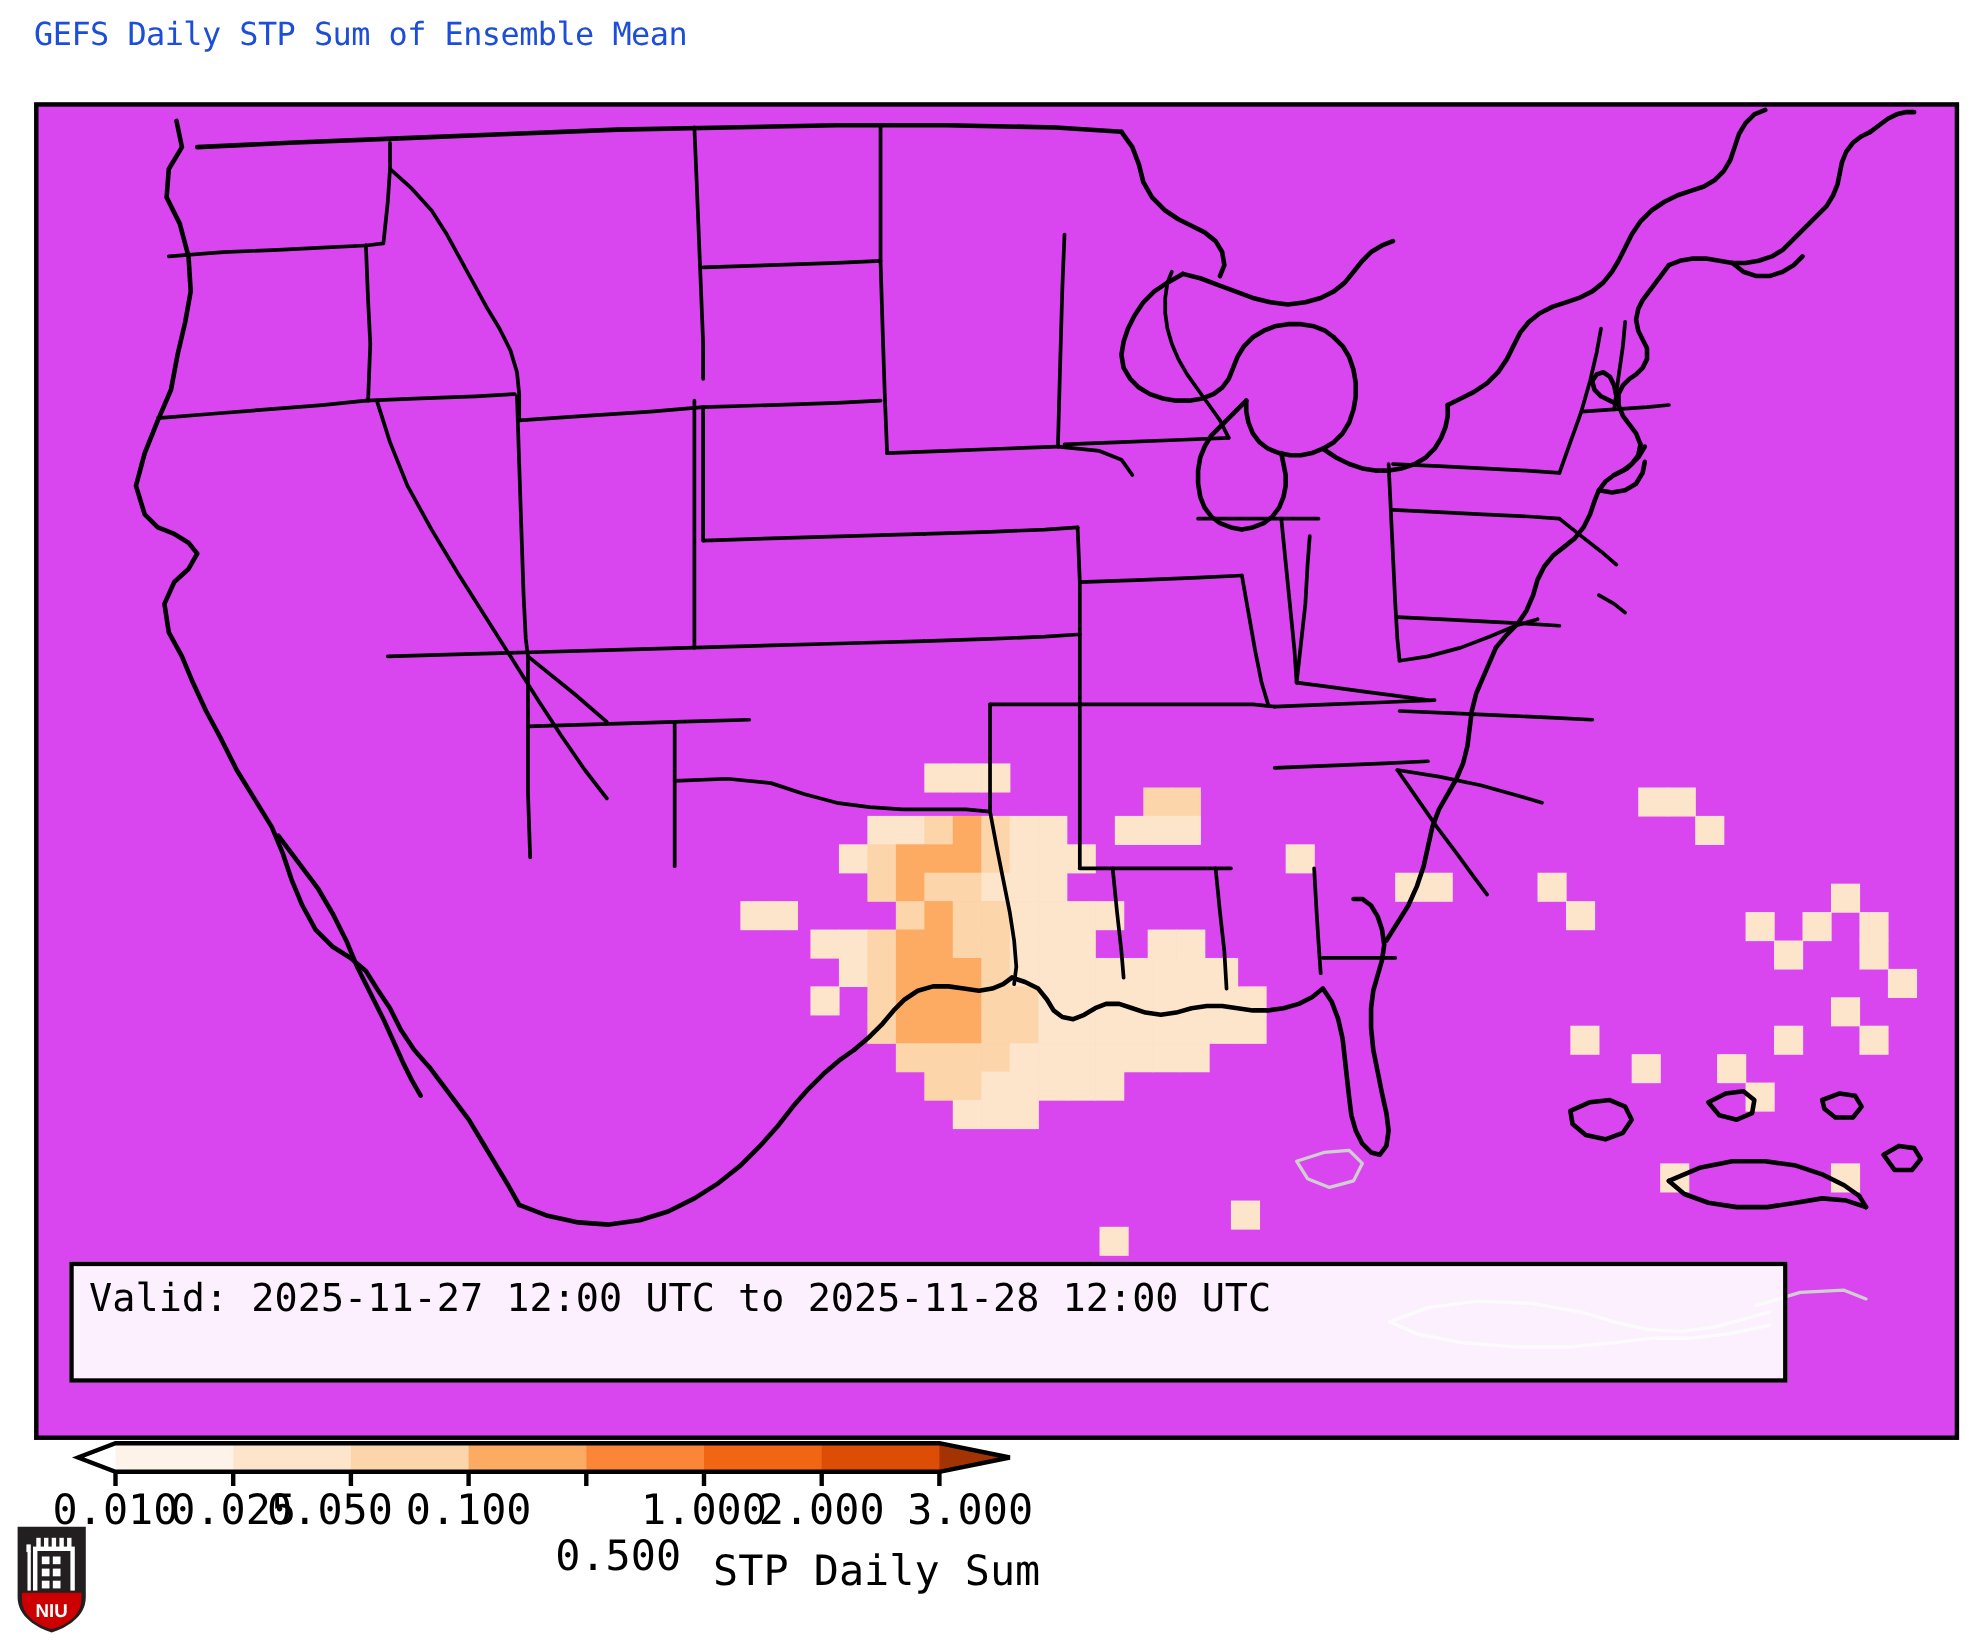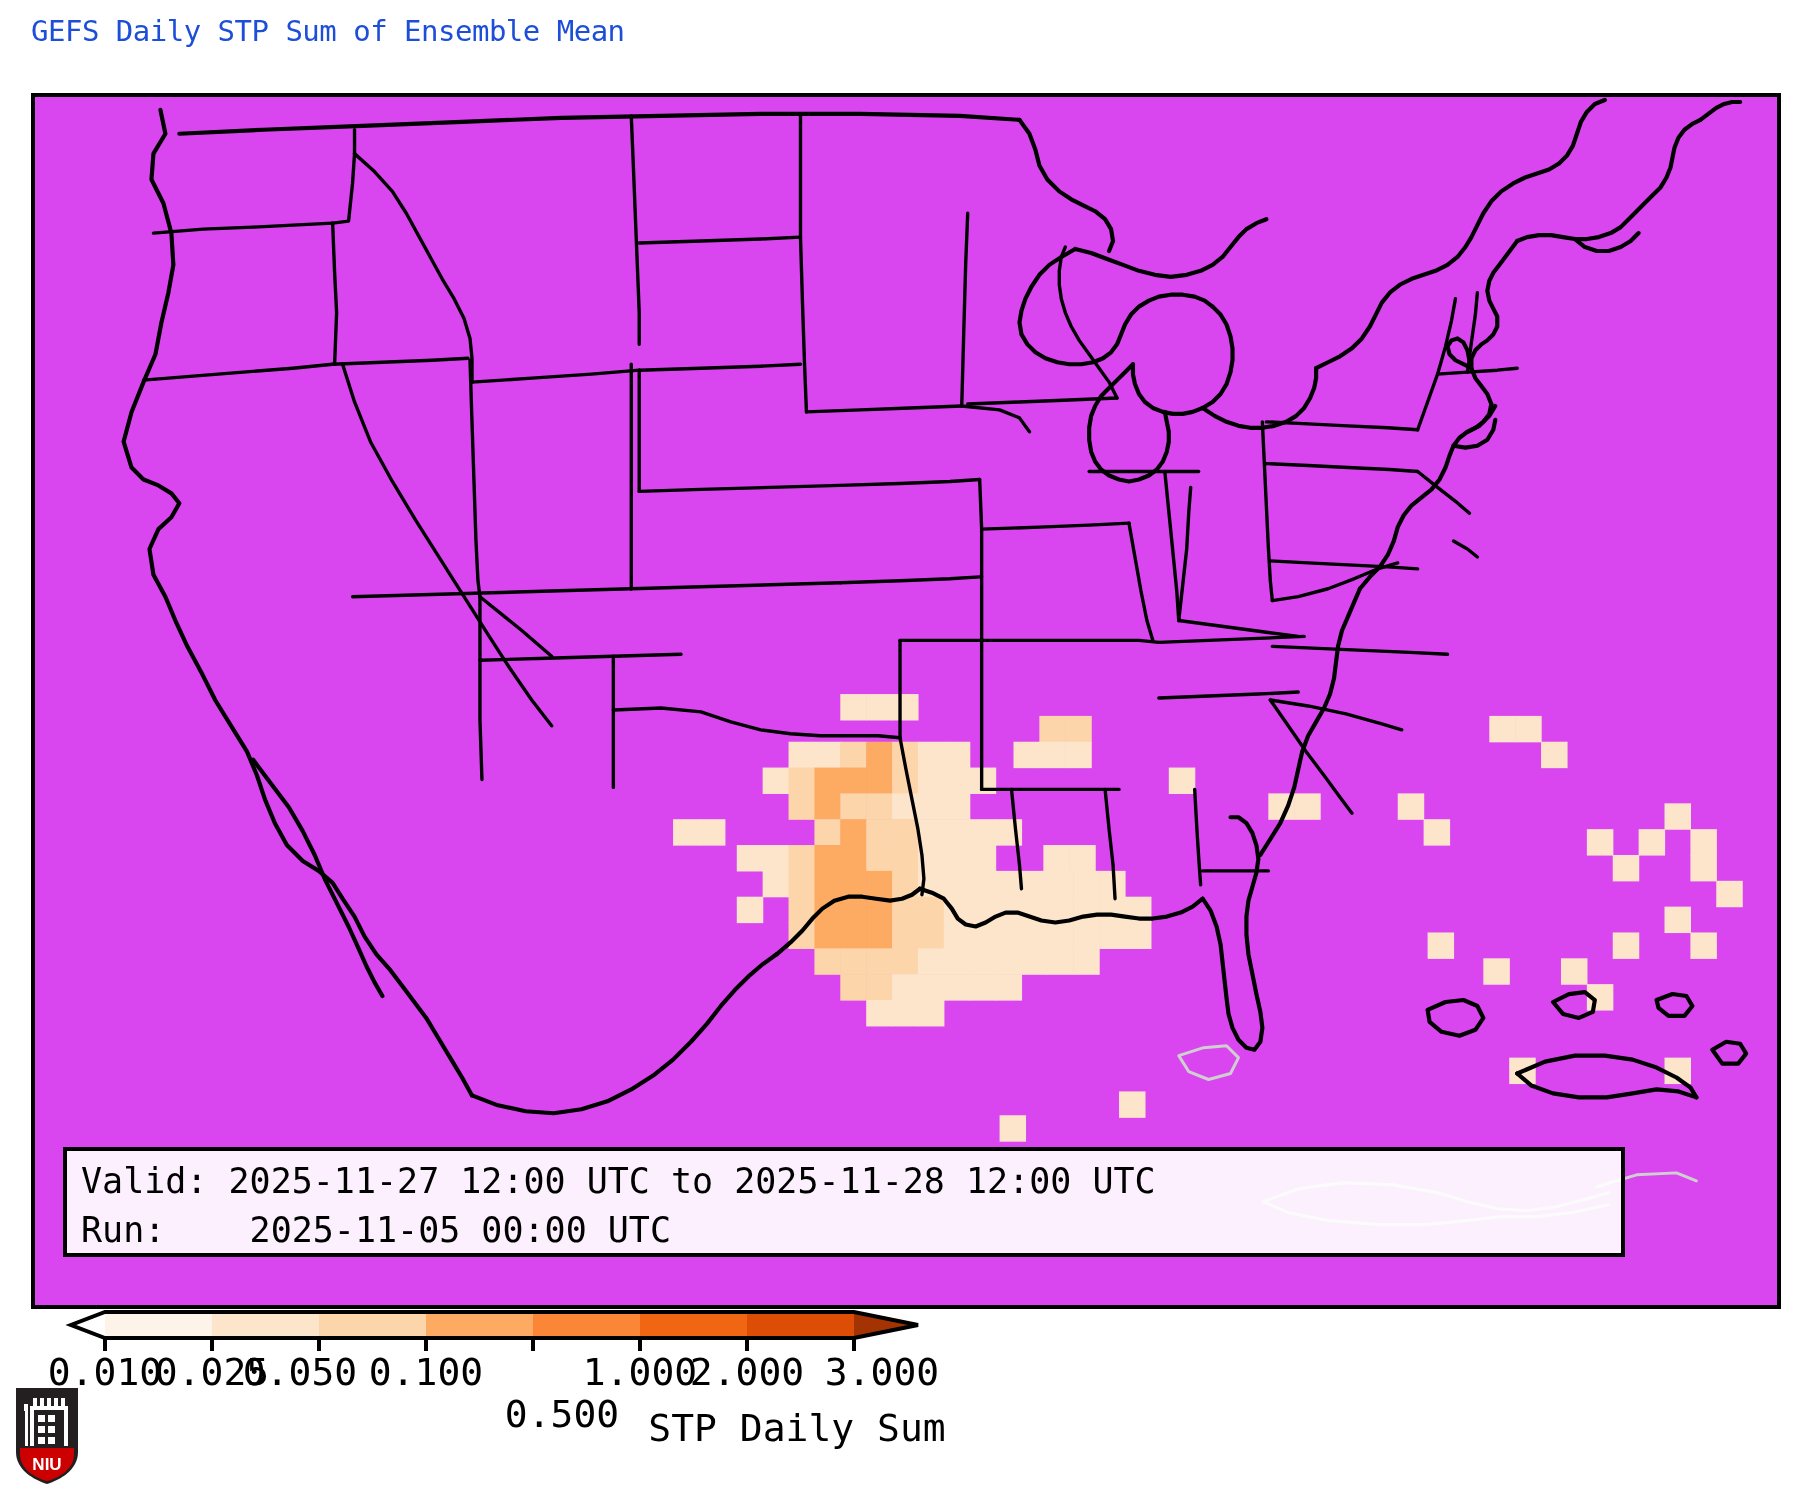--- a/index.html
+++ b/index.html
@@ -430,21 +430,20 @@
 
       <path d="M1420 470 L1440 486 L1458 500 L1472 512"></path>
 
       <path d="M1456 540 L1470 548 L1480 556"></path>
     </g>
 
   </svg>
 
   <div id="info-box" style="left:28px;top:1050px;">
     <div class="info-line">Valid: 2025-11-27 12:00 UTC to 2025-11-28 12:00 UTC</div>
-    <div class="info-line">Run:    2025-11-05 00:00 UTC</div>
   </div>
 
 </div>
 
 <div id="colorbar-wrap">
   <svg id="cbar-svg" width="1803" height="110" viewBox="0 0 1803 110" xmlns="http://www.w3.org/2000/svg">
     <g id="cbar-bands">
         <path d="M105 2 L105 28 L71 15 Z" fill="#ffffff"></path>
         <rect x="105" y="2" width="107.5" height="26" fill="#fdf3e9"></rect>
         <rect x="212" y="2" width="107.5" height="26" fill="#fde5cc"></rect>

